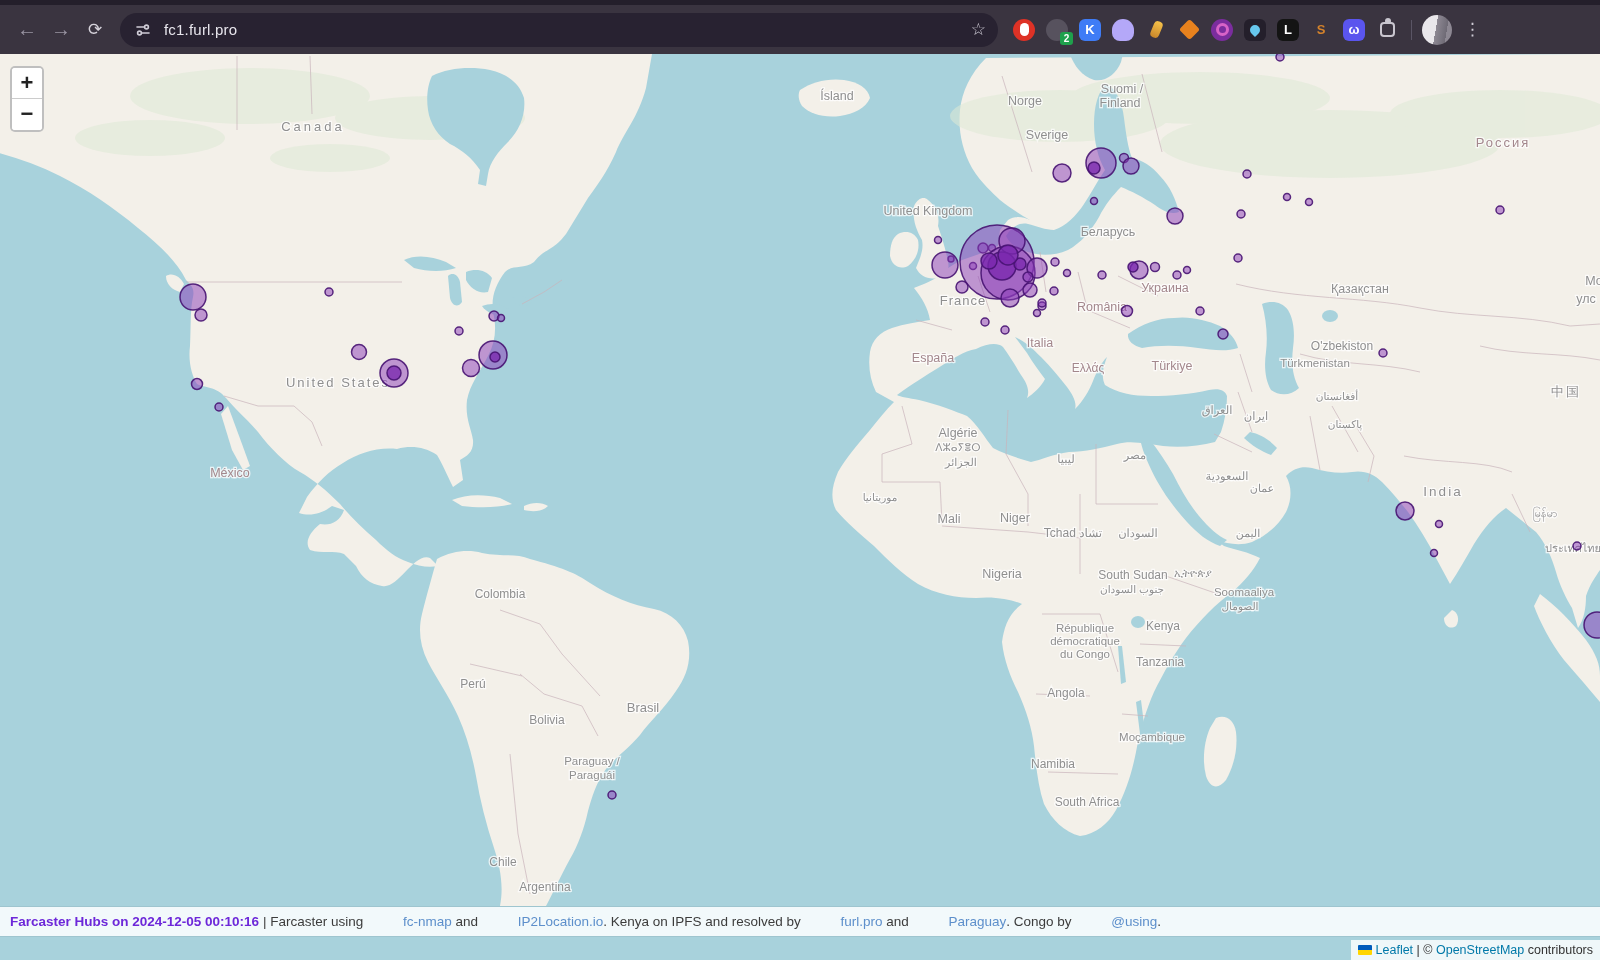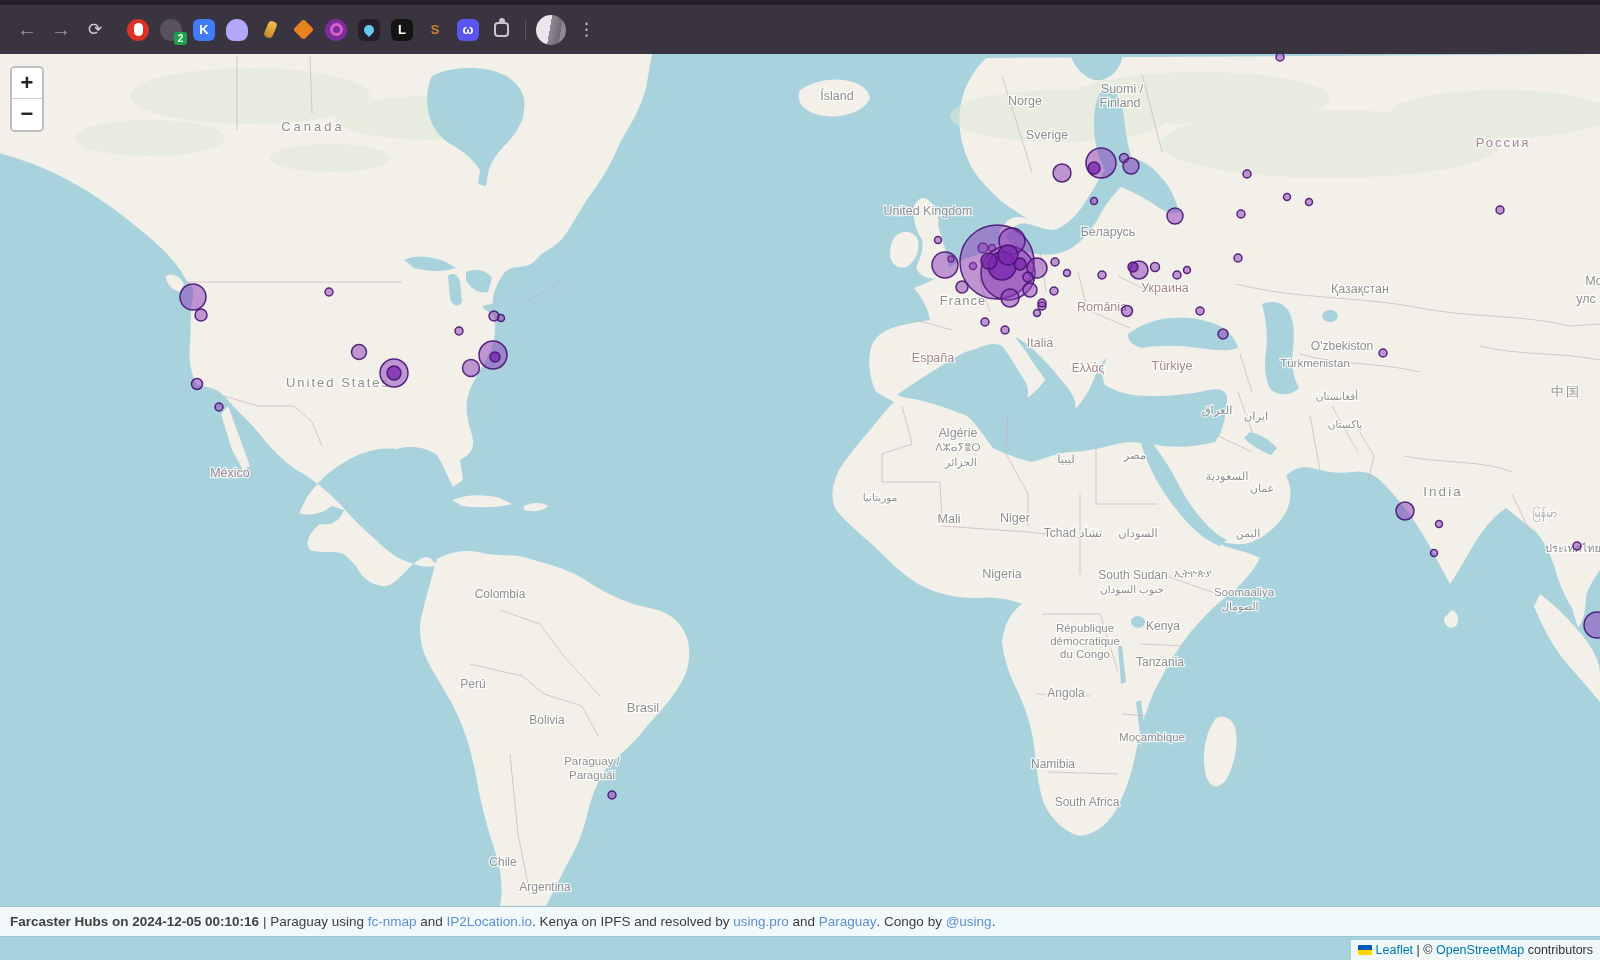--- a/index.html
+++ b/index.html
@@ -51,39 +51,53 @@
   .zoomctl { position:absolute; top:12px; left:10px; width:34px; border:2px solid rgba(0,0,0,.25); border-radius:5px;
              overflow:hidden; z-index:20; background:#fff; }
   .zoomctl a { display:block; width:100%; height:31px; background:#fff; color:#222; text-align:center;
                font:bold 22px/30px "Liberation Sans",sans-serif; text-decoration:none; cursor:pointer; }
   .zoomctl a:first-child { border-bottom:1px solid #ccc; }
 
   
   .statusbar { position:absolute; left:0; right:0; bottom:24px; height:29px; background:rgba(248,252,253,.93);
                display:flex; align-items:center; padding:0 10px; font-size:13.5px; color:#3c3c3c; z-index:20;
                box-shadow:0 1px 0 rgba(0,0,0,.06), 0 -1px 0 rgba(0,0,0,.06); white-space:pre; }
-  .statusbar b { color:#404040; }
-  .statusbar a { color:#5d8fcb; text-decoration:none; cursor:pointer; }
+  .statusbar b { color:#6d28d9; }
+  .statusbar a { color:#5d8fcb; text-decoration:none; cursor:pointer;margin-left:36px; }
 
   
   .attrib { position:absolute; right:0; bottom:0; height:20px; background:rgba(255,255,255,.82); z-index:21;
             display:flex; align-items:center; padding:0 7px; font-size:12.5px; color:#333; white-space:pre; }
   .attrib a { color:#0078a8; text-decoration:none; cursor:pointer; }
   .ua-flag { display:inline-block; width:14px; height:10px; margin-right:4px;
              background:linear-gradient(#005bbb 50%,#ffd500 50%); border-radius:1px; }
 </style>
 </head>
 <body>
 
 <div class="browser">
   <div class="top-strip"></div>
   <div class="toolbar">
     <div class="nav-btn">←</div>
     <div class="nav-btn">→</div>
     <div class="nav-btn reload">⟳</div>
+    <div class="url-pill">
+      <span class="site-icon">
+        <svg width="16" height="16" viewBox="0 0 16 16">
+          <g stroke="#cfccd6" stroke-width="1.6" stroke-linecap="round">
+            <line x1="2" y1="5" x2="9" y2="5"></line>
+              <circle cx="11.5" cy="5" r="1.9" fill="none"></circle>
+            <line x1="7" y1="11" x2="14" y2="11"></line>
+              <circle cx="4.5" cy="11" r="1.9" fill="none"></circle>
+          </g>
+        </svg>
+      </span>
+      <span class="url-text">fc1.furl.pro</span>
+      <span class="star">☆</span>
+    </div>
     <div class="ext-row" id="ext-row">
         <div class="ext shape-circle">
           <span class="bgbox" style="background: rgb(222, 50, 38);"></span>
           <span class="deco-blob"></span>
         </div>
         <div class="ext shape-circle">
           <span class="bgbox" style="background: rgb(87, 82, 94);"></span>
           <span class="badge">2</span>
         </div>
         <div class="ext shape-rounded">
@@ -399,16 +413,16 @@
         <circle cx="1577" cy="492" r="4" class="mk"></circle>
         <circle cx="1597" cy="571" r="13" class="mk"></circle>
       </g>
   </svg>
 
   <div class="zoomctl">
     <a>+</a>
     <a>−</a>
   </div>
 
-  <div class="statusbar" id="statusbar"><b>Farcaster Hubs on 2024-12-05 00:10:16</b><span> | Paraguay using </span><a>fc-nmap</a><span> and </span><a>IP2Location.io</a><span>. Kenya on IPFS and resolved by </span><a>using.pro</a><span> and </span><a>Paraguay</a><span>. Congo by </span><a>@using</a><span>.</span></div>
+  <div class="statusbar" id="statusbar"><b>Farcaster Hubs on 2024-12-05 00:10:16</b><span> | Farcaster using </span><a>fc-nmap</a><span> and </span><a>IP2Location.io</a><span>. Kenya on IPFS and resolved by </span><a>furl.pro</a><span> and </span><a>Paraguay</a><span>. Congo by </span><a>@using</a><span>.</span></div>
 
   <div class="attrib"><span class="ua-flag"></span><a>Leaflet</a><span> | © </span><a>OpenStreetMap</a><span> contributors</span></div>
 </div>
 
 </body></html>

